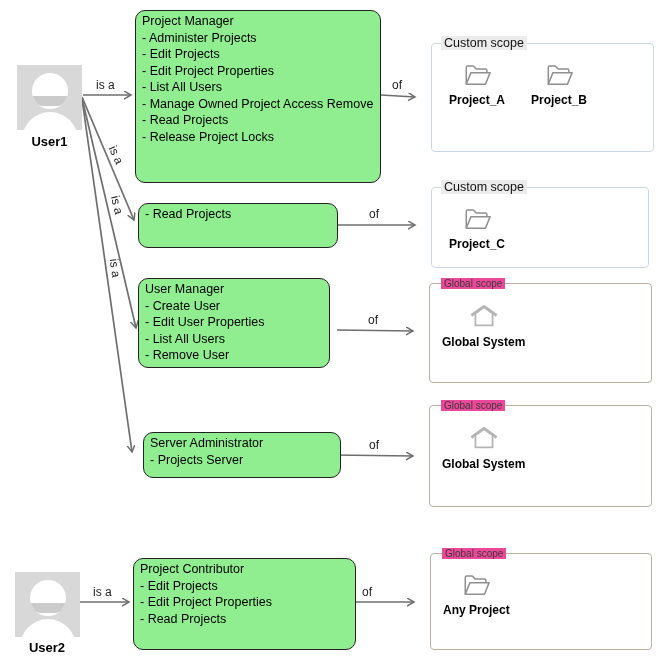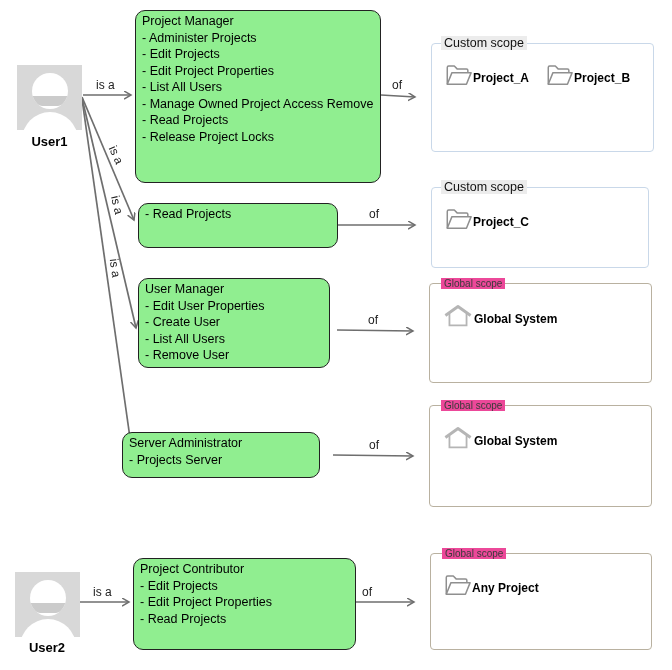--- a/index.html
+++ b/index.html
@@ -19,38 +19,38 @@
   .avatar .shoulders{position:absolute;left:50%;bottom:-14px;transform:translateX(-50%);
     width:56px;height:32px;background:#fff;border-radius:28px 28px 0 0;}
   .user-label{position:absolute;font-size:13px;font-weight:bold;color:#000;text-align:center;}
 
   
   .role{position:absolute;box-sizing:border-box;background:#90ee90;border:1.6px solid #222;
     border-radius:10px;padding:2px 6px;font-size:12.5px;line-height:16.5px;color:#000;}
   .role-0{left:135px;top:10px;width:246px;height:173px;}
   .role-1{left:138px;top:203px;width:200px;height:45px;}
   .role-2{left:138px;top:278px;width:192px;height:90px;}
-  .role-3{left:122px;top:432px;width:198px;height:46px;}
+  .role-3{left:143px;top:432px;width:198px;height:46px;}
   .role-4{left:133px;top:558px;width:223px;height:92px;}
   .role .perm,.role .role-title{white-space:nowrap;}
 
   
   .scope{position:absolute;box-sizing:border-box;background:#fff;border:1px solid;border-radius:4px;margin-left:12px;}
   .scope.custom{border-color:#c9d8e9;}
   .scope.global{border-color:#b9b1a0;}
   .scope-0{left:419px;top:43px;width:223px;height:109px;}
   .scope-1{left:419px;top:187px;width:218px;height:81px;}
   .scope-2{left:417px;top:283px;width:223px;height:100px;}
   .scope-3{left:417px;top:405px;width:223px;height:102px;}
   .scope-4{left:418px;top:553px;width:222px;height:97px;}
   .scope-label{position:absolute;padding:0 3px;white-space:nowrap;}
   .custom>.scope-label{top:-8px;left:9px;font-size:12.5px;background:#ececec;color:#111;}
   .global>.scope-label{top:-6px;left:11px;font-size:10px;background:#ec4899;color:#3a3a3a;}
   .scope-items{display:flex;gap:16px;padding:18px 0 0 12px;}
-  .scope-item{display:flex;align-items:center;min-width:66px;}
+  .scope-item{display:flex;flex-direction:column;align-items:center;min-width:66px;}
   .scope-item .name{margin-top:6px;font-size:12px;font-weight:bold;color:#000;white-space:nowrap;}
   .icon-svg{display:block;}
 
   
   .edge-label{position:absolute;font-size:12px;color:#222;white-space:nowrap;}
   .edge-label.rot{transform-origin:center center;width:24px;text-align:center;}
   .rot-a{transform:rotate(66deg);}
   .rot-b{transform:rotate(77deg);}
   .rot-c{transform:rotate(82deg);}
 </style>
@@ -105,22 +105,22 @@
     <div class="perm">- Read Projects</div>
     <div class="perm">- Release Project Locks</div>
   </div>
 
   <div class="role role-1">
     <div class="perm">- Read Projects</div>
   </div>
 
   <div class="role role-2">
     <div class="role-title">User Manager</div>
+    <div class="perm">- Create User</div>
     <div class="perm">- Edit User Properties</div>
-    <div class="perm">- Create User</div>
     <div class="perm">- List All Users</div>
     <div class="perm">- Remove User</div>
   </div>
 
   <div class="role role-3">
     <div class="role-title">Server Administrator</div>
     <div class="perm">- Projects Server</div>
   </div>
 
   <div class="role role-4">

